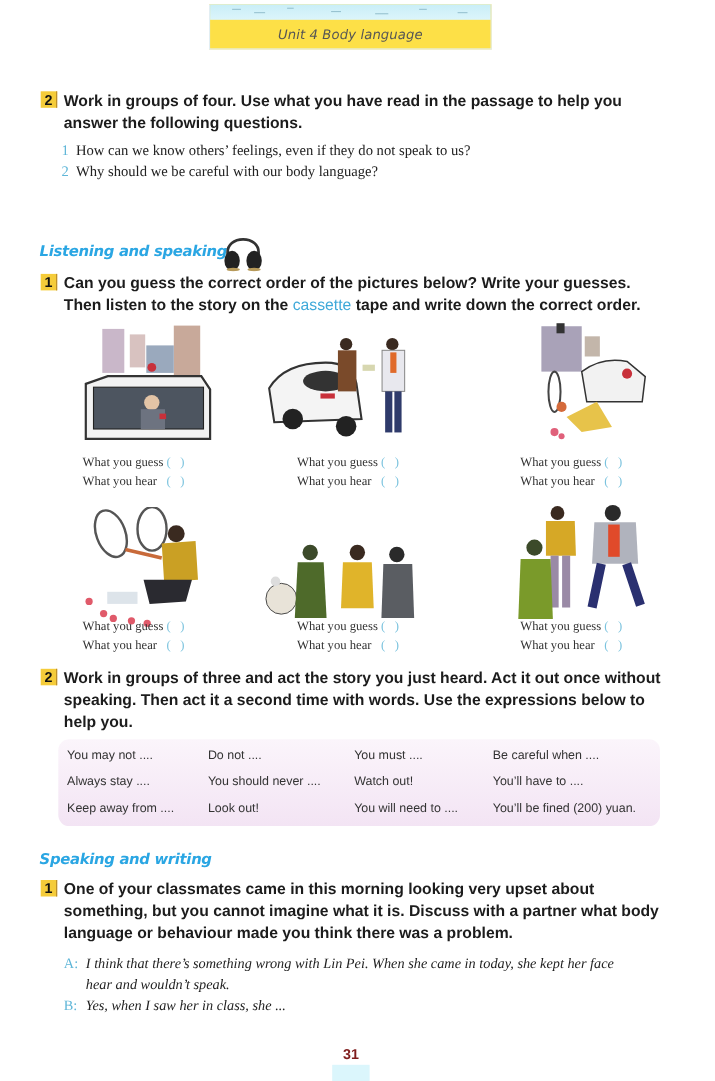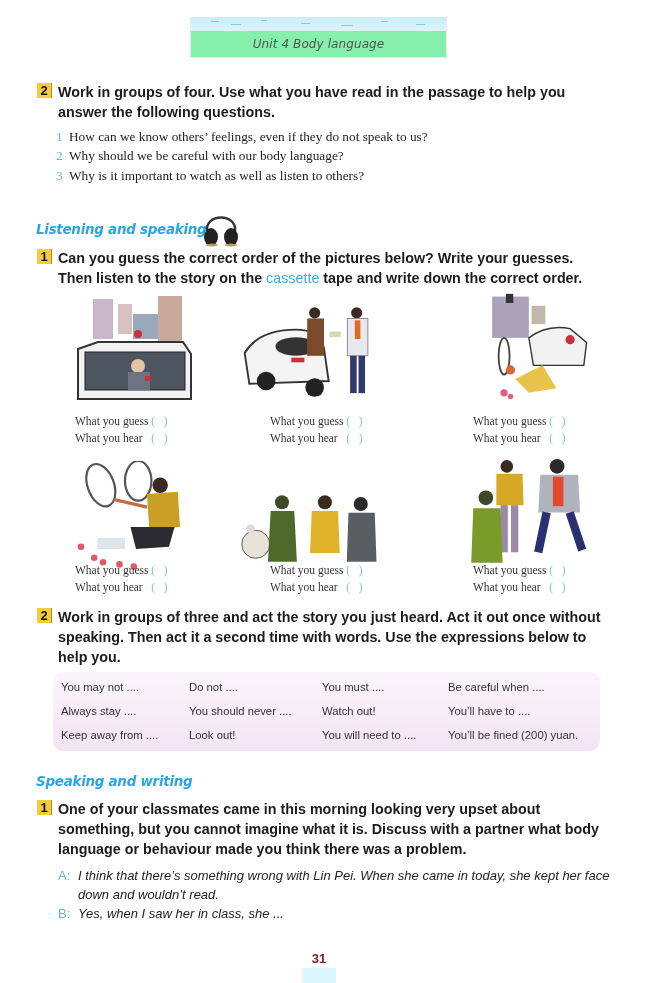--- a/index.html
+++ b/index.html
@@ -1,22 +1,22 @@
 <!DOCTYPE html>
 <html><head>
 <meta charset="utf-8">
 <style>
   html, body { margin: 0; padding: 0; }
   body {
     width: 650px; height: 983px; background: #ffffff; position: relative; overflow: hidden;
     font-family: "Liberation Sans", sans-serif; color: #1a1a1a;
   }
   .header-band {
-    position: absolute; left: 190px; top: 17px; width: 255px; height: 40px;
-    border: 1px solid #e2eef3; border-top: none; background: #86efac;
+    position: absolute; left: 190px; top: 4px; width: 255px; height: 40px;
+    border: 1px solid #e2eef3; border-top: none; background: #fde047;
   }
   .header-water {
     height: 14px;
     background: linear-gradient(180deg, #c9eef7 0%, #dcf5fb 100%);
     position: relative;
   }
   .header-water span {
     position: absolute; height: 1px; background: #8ab8c7; opacity: .8;
   }
   .header-title {
@@ -57,21 +57,21 @@
     position: absolute; left: 53px; top: 672px; width: 547px; height: 79px;
     background: linear-gradient(180deg, #fbf5fb 0%, #f3e4f4 100%);
     border-radius: 10px;
   }
   .expr {
     position: absolute; font-family: Liberation Sans, sans-serif; font-size: 11.3px; color: #333;
     white-space: nowrap;
   }
   .dialog {
     position: absolute; left: 58px; width: 555px;
-    font-family: Liberation Sans, sans-serif; font-style: italic; font-size: 13px; line-height: 19px; color: #222;
+    font-family: Liberation Serif, serif; font-style: italic; font-size: 13px; line-height: 19px; color: #222;
   }
   .dialog .sp { color: #5fb6d8; font-style: normal; display: inline-block; width: 20px; }
   .dialog .cont { padding-left: 20px; }
   .page-num {
     position: absolute; left: 302px; top: 950px; width: 34px; height: 33px; text-align: center;
   }
   .page-num .n { font-weight: bold; font-size: 13px; color: #7f1d1d; background: #fff; height: 18px; line-height: 18px; }
   .page-num .bar { height: 15px; background: #dbf6fc; }
 </style>
 </head>
@@ -91,21 +91,20 @@
 </div>
 
 <div class="task" style="top:82px">
   <span class="badge">2</span>
   <div class="task-text">Work in groups of four. Use what you have read in the passage to help you answer the following questions.</div>
 </div>
 
 <div class="qlist">
   <div class="qitem"><span class="qnum">1</span><span>How can we know others’ feelings, even if they do not speak to us?</span></div>
   <div class="qitem"><span class="qnum">2</span><span>Why should we be careful with our body language?</span></div>
-  <div class="qitem"><span class="qnum">3</span><span>Why is it important to watch as well as listen to others?</span></div>
 </div>
 
 <div class="section-title" style="top:221px">Listening and speaking</div>
 <svg class="headphones" viewBox="0 0 44 40">
   <path d="M8 24 C6 6, 38 6, 36 24" fill="none" stroke="#333" stroke-width="2.5"></path>
   <ellipse cx="12" cy="30" rx="7" ry="9" fill="#222"></ellipse>
   <ellipse cx="32" cy="30" rx="7" ry="9" fill="#222"></ellipse>
   <ellipse cx="13" cy="38" rx="6" ry="1.5" fill="#b79a5a"></ellipse>
   <ellipse cx="32" cy="38" rx="6" ry="1.5" fill="#b79a5a"></ellipse>
 </svg>
@@ -242,20 +241,20 @@
 
 <div class="section-title" style="top:773px">Speaking and writing</div>
 
 <div class="task" style="top:799px">
   <span class="badge">1</span>
   <div class="task-text">One of your classmates came in this morning looking very upset about something, but you cannot imagine what it is. Discuss with a partner what body language or behaviour made you think there was a problem.</div>
 </div>
 
 <div class="dialog" style="top:866px">
   <div><span class="sp">A:</span><span>I think that there’s something wrong with Lin Pei. When she came in today, she kept her face</span></div>
-  <div class="cont">down and wouldn’t read.</div>
+  <div class="cont">hear and wouldn’t speak.</div>
   <div><span class="sp">B:</span><span>Yes, when I saw her in class, she ...</span></div>
 </div>
 
 <div class="page-num">
   <div class="n">31</div>
   <div class="bar"></div>
 </div>
 
 </body></html>

